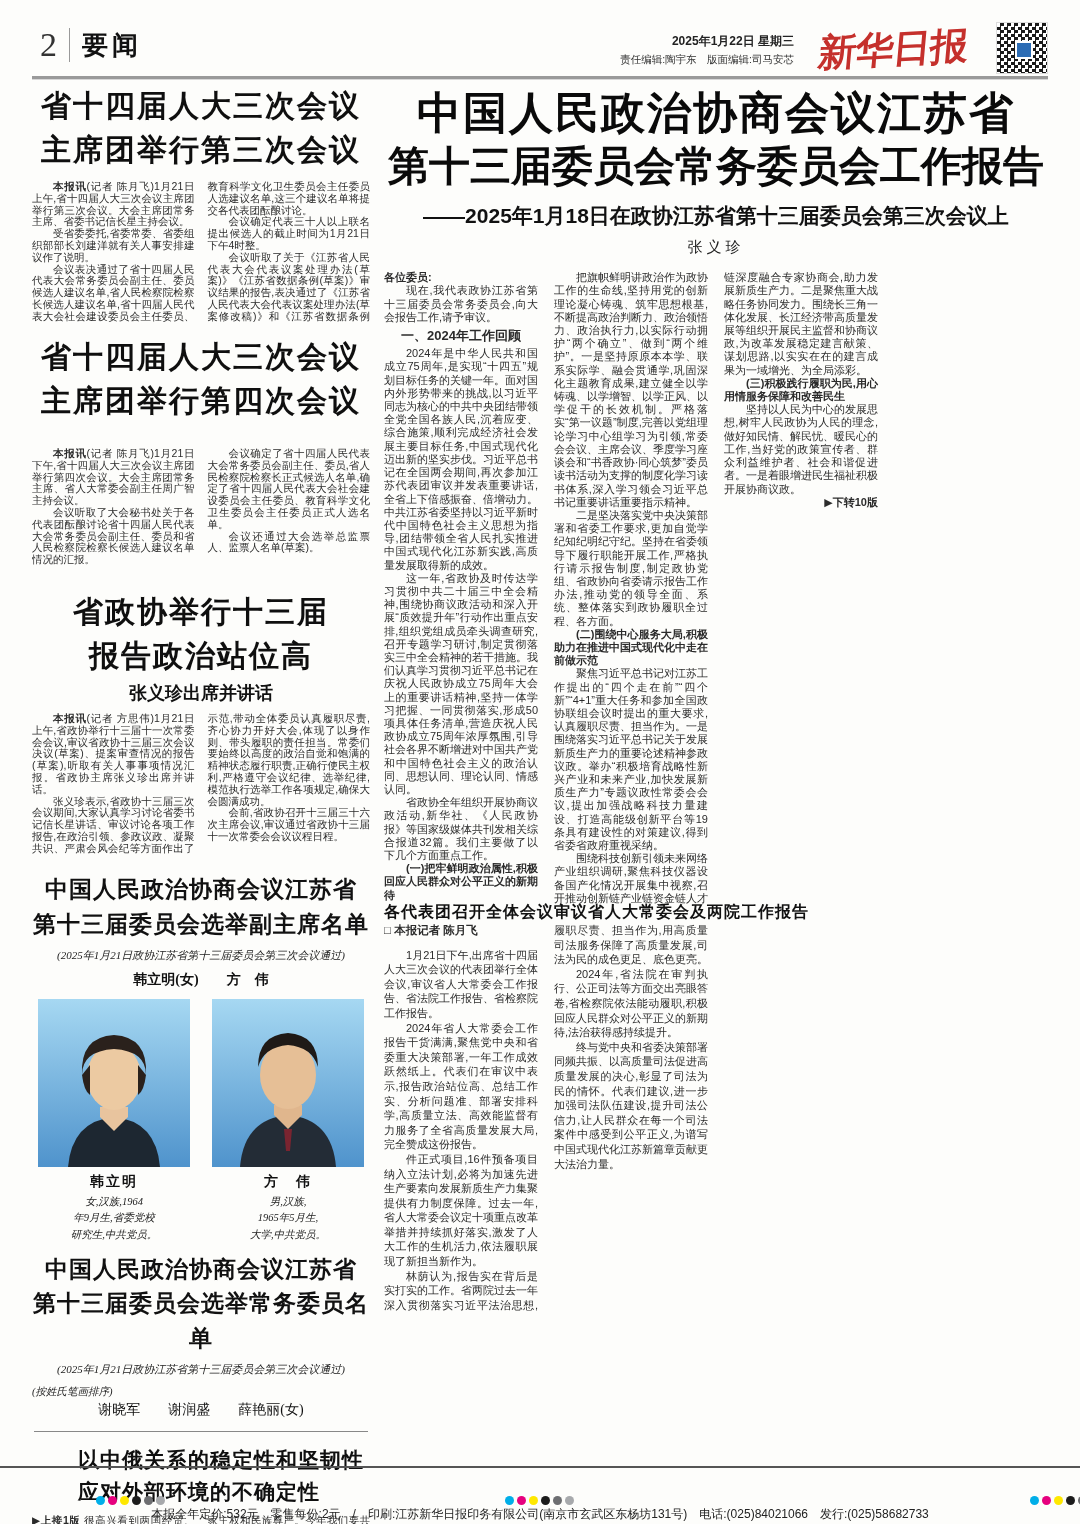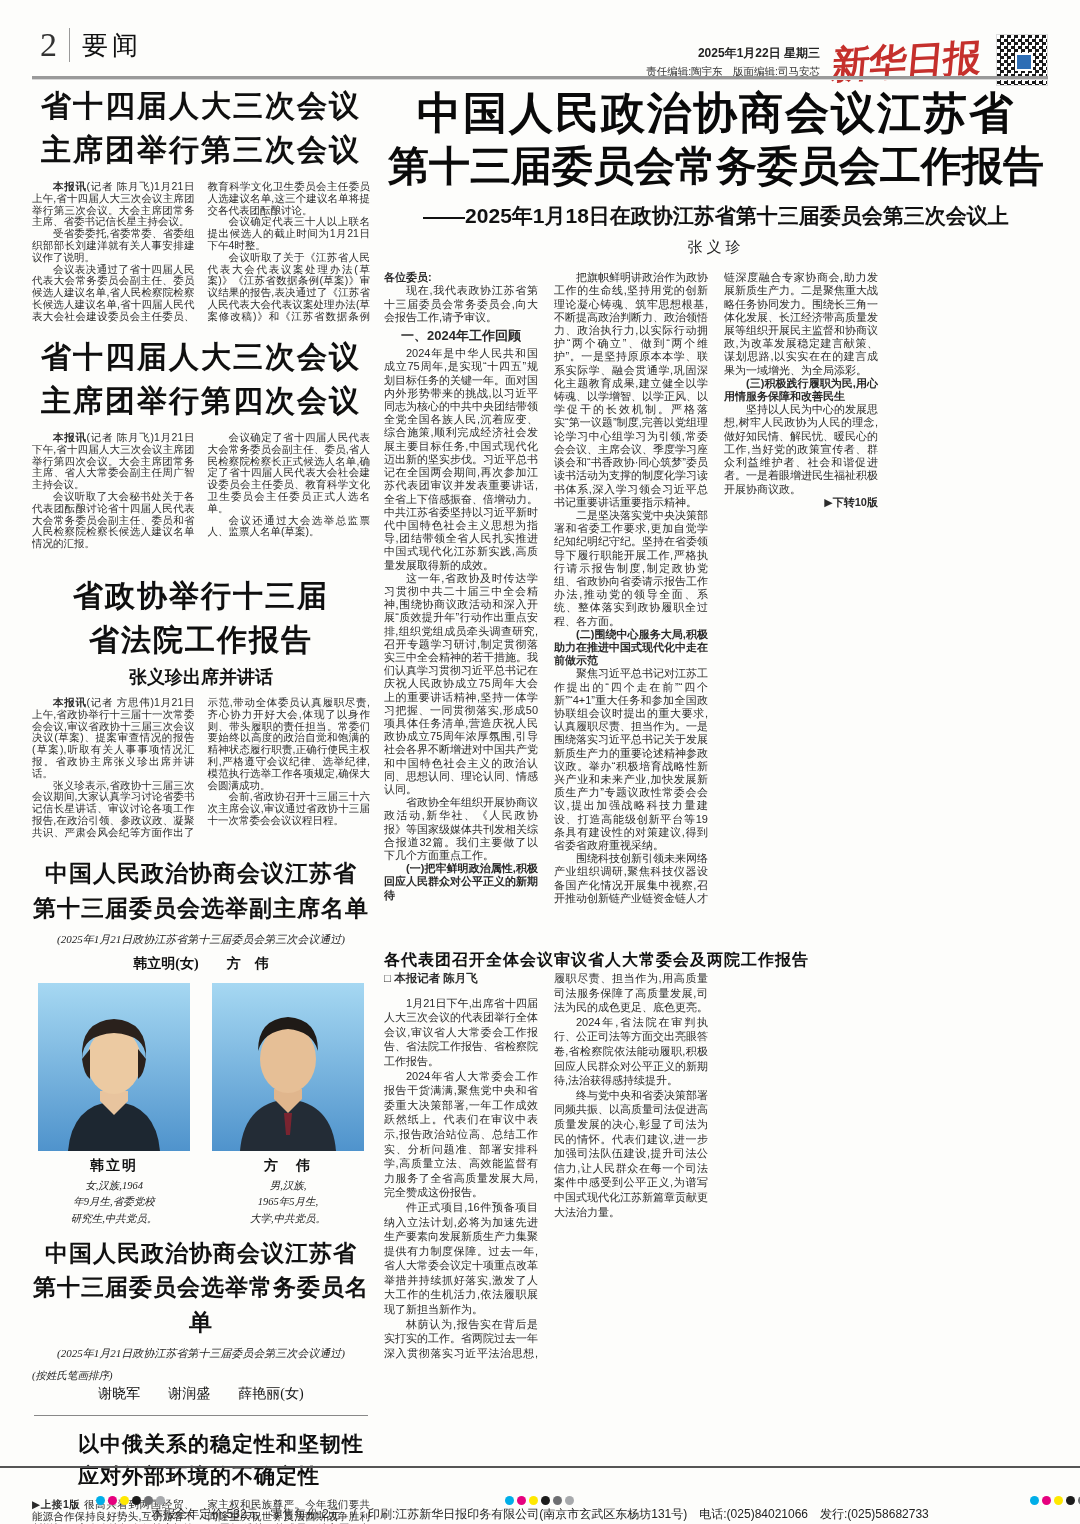--- a/index.html
+++ b/index.html
@@ -3,22 +3,22 @@
 <meta charset="utf-8">
 <style>
   html,body{margin:0;padding:0;background:#e8e8e4;}
   .page{position:relative;width:1080px;height:1524px;margin:0 auto;background:#fdfdfb;
         font-family:"Liberation Sans","DejaVu Sans",sans-serif;color:#222;overflow:hidden;}
   
   .hdr{position:absolute;left:32px;right:32px;top:22px;height:52px;}
   .hdr-left{position:absolute;left:8px;top:4px;display:flex;align-items:center;gap:12px;}
   .pagenum{font-family:"Liberation Serif",serif;font-size:34px;color:#333;}
   .hdr-div{width:1px;height:34px;background:#999;}
-  .section{font-size:26px;font-weight:400;letter-spacing:4px;color:#111;}
-  .hdr-right{position:absolute;right:0;top:12px;display:flex;align-items:flex-start;gap:10px;}
+  .section{font-size:26px;font-weight:700;letter-spacing:4px;color:#111;}
+  .hdr-right{position:absolute;right:0;top:0;display:flex;align-items:flex-start;gap:23px;}
   .hdr-meta{text-align:right;padding-top:10px;line-height:1.6;}
   .hdr-date{font-size:12px;font-weight:bold;color:#222;}
   .hdr-ed{font-size:10.5px;color:#333;}
   .masthead{font-family:"Liberation Serif",serif;font-weight:900;font-size:38px;color:#c5302c;
             transform:skewX(-8deg) rotate(-3deg);letter-spacing:-1px;padding:2px 6px 0 2px;}
   .qr{width:50px;height:50px;border:1px solid #ddd;position:relative;
       background-image:repeating-conic-gradient(#1b1b1b 0% 25%, #fff 0% 50%);background-size:7px 7px;}
   .qr-center{position:absolute;left:18px;top:18px;width:14px;height:14px;background:#2d6db5;border:2px solid #fff;}
   .hdr-rule{position:absolute;left:32px;right:32px;top:76px;height:3px;background:#9a9a9a;border-bottom:1px solid #d8d8d8;}
   
@@ -52,21 +52,21 @@
   .rep-sub{font-size:21px;font-weight:bold;text-align:center;margin-top:10px;color:#111;}
   .rep-author{font-family:"Liberation Serif",serif;font-size:15px;text-align:center;margin-top:8px;letter-spacing:4px;color:#222;}
   .cols4{margin-top:14px;height:638px;column-count:4;column-gap:16px;column-fill:auto;
          font-size:11px;line-height:13.2px;text-align:justify;color:#2b2b2b;overflow:hidden;}
   .cols4 p{margin:0;text-indent:2em;}
   .cols4 p.greet{text-indent:0;font-weight:bold;}
   .cols4 p.h1c{text-indent:0;text-align:center;font-weight:bold;font-size:13px;margin:5px 0;}
   .cols4 p.h3{font-weight:bold;}
   .cols4 p.jump{text-indent:0;text-align:right;font-weight:bold;}
   
-  .bottom{position:absolute;left:384px;top:950px;width:664px;}
+  .bottom{position:absolute;left:384px;top:902px;width:664px;}
   .kicker{font-size:16px;font-weight:bold;color:#111;letter-spacing:1px;}
   .bighead{font-size:40px;font-weight:900;text-align:center;letter-spacing:6px;color:#0a0a0a;margin-top:14px;}
   .cols4b{height:400px;column-count:4;column-gap:16px;column-fill:auto;
           font-size:11px;line-height:14.6px;text-align:justify;color:#2b2b2b;overflow:hidden;}
   .cols4b p{margin:0;text-indent:2em;}
   .byline{text-indent:0 !important;font-weight:bold;margin-bottom:10px !important;font-size:11.5px;}
   
   .footer-rule{position:absolute;left:0;right:0;top:1466px;height:2px;background:#555;}
   .footer{position:absolute;left:0;right:0;top:1474px;text-align:center;font-size:12px;color:#222;margin-top:32px;}
   .dots{position:absolute;top:1496px;display:flex;gap:3px;}
@@ -112,32 +112,32 @@
         <p>会议确定代表三十人以上联名提出候选人的截止时间为1月21日下午4时整。</p>
         <p>会议听取了关于《江苏省人民代表大会代表议案处理办法(草案)》《江苏省数据条例(草案)》审议结果的报告,表决通过了《江苏省人民代表大会代表议案处理办法(草案修改稿)》和《江苏省数据条例(草案修改稿)》,决定将这两项法规的草案修改稿交由各代表团审议。</p>
       </div>
     </div>
 
     <div class="art">
       <div class="hl-big">
         <div>省十四届人大三次会议</div>
         <div>主席团举行第四次会议</div>
       </div>
-      <div class="twocol" style="height:132px;margin-top:10px;">
+      <div class="twocol" style="height:132px;margin-top:26px;">
         <p><span class="leadlab">本报讯</span><span>(记者 陈月飞)1月21日下午,省十四届人大三次会议主席团举行第四次会议。大会主席团常务主席、省人大常委会副主任周广智主持会议。</span></p>
         <p>会议听取了大会秘书处关于各代表团酝酿讨论省十四届人民代表大会常务委员会副主任、委员和省人民检察院检察长候选人建议名单情况的汇报。</p>
         <p>会议确定了省十四届人民代表大会常务委员会副主任、委员,省人民检察院检察长正式候选人名单,确定了省十四届人民代表大会社会建设委员会主任委员、教育科学文化卫生委员会主任委员正式人选名单。</p>
         <p>会议还通过大会选举总监票人、监票人名单(草案)。</p>
       </div>
     </div>
 
     <div class="art">
       <div class="hl-big">
         <div>省政协举行十三届</div>
-        <div>省法院工作报告</div>
+        <div>报告政治站位高</div>
       </div>
       <div class="namesline serif" style="font-size:18px;margin-top:4px;">张义珍出席并讲话</div>
       <div class="twocol" style="height:150px;margin-top:8px;">
         <p><span class="leadlab">本报讯</span><span>(记者 方思伟)1月21日上午,省政协举行十三届十一次常委会会议,审议省政协十三届三次会议决议(草案)、提案审查情况的报告(草案),听取有关人事事项情况汇报。省政协主席张义珍出席并讲话。</span></p>
         <p>张义珍表示,省政协十三届三次会议期间,大家认真学习讨论省委书记信长星讲话、审议讨论各项工作报告,在政治引领、参政议政、凝聚共识、严肃会风会纪等方面作出了示范,带动全体委员认真履职尽责,齐心协力开好大会,体现了以身作则、带头履职的责任担当。常委们要始终以高度的政治自觉和饱满的精神状态履行职责,正确行使民主权利,严格遵守会议纪律、选举纪律,模范执行选举工作各项规定,确保大会圆满成功。</p>
         <p>会前,省政协召开十三届三十六次主席会议,审议通过省政协十三届十一次常委会会议议程日程。</p>
       </div>
     </div>
 
     <div class="art">

